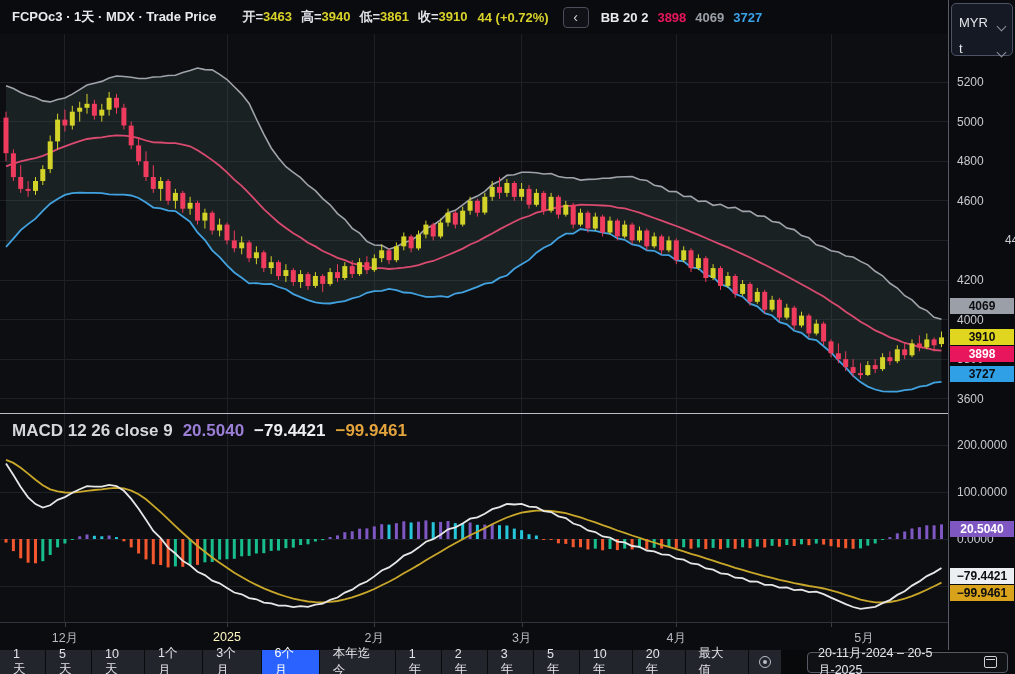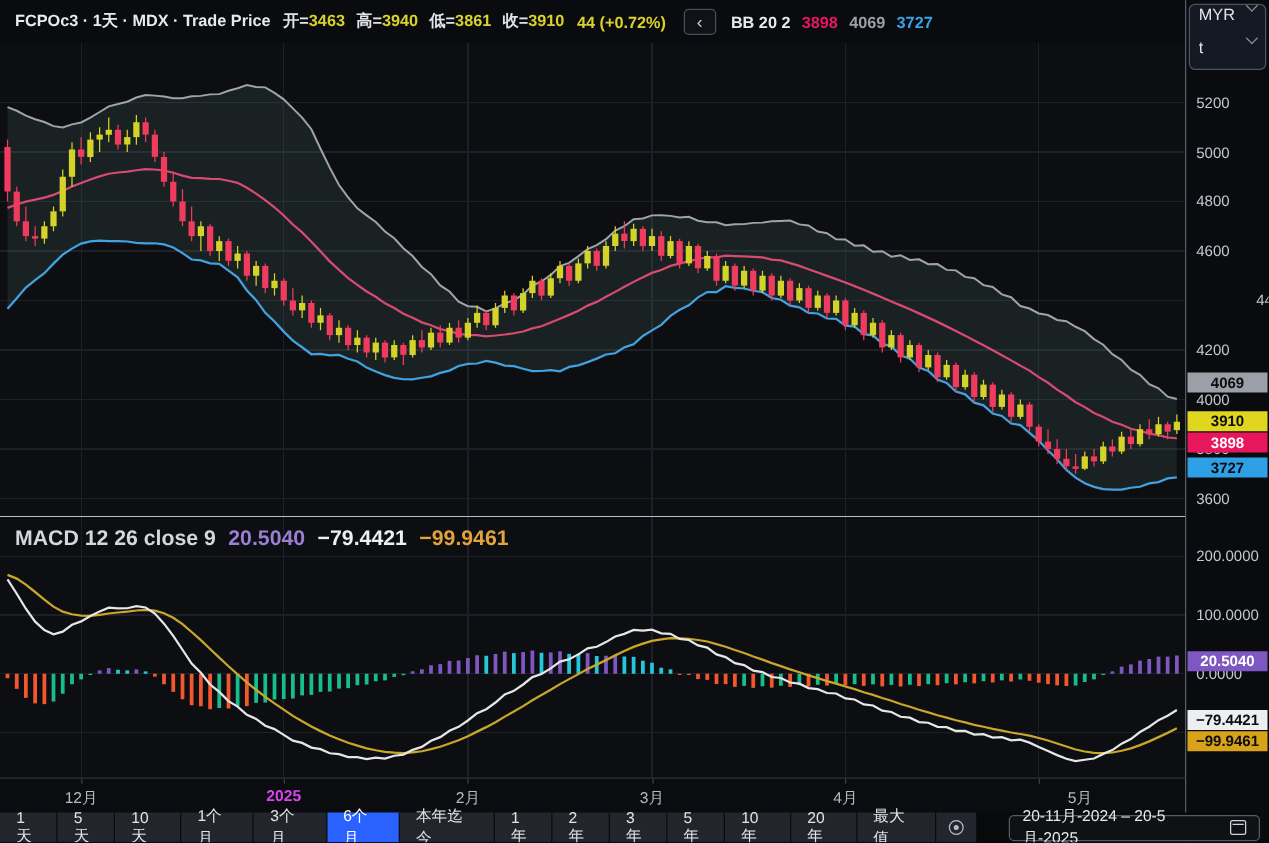--- a/index.html
+++ b/index.html
@@ -5,48 +5,48 @@
   html,body{margin:0;padding:0;background:#07080a;}
   *{box-sizing:border-box;}
   #app{position:relative;width:1015px;height:674px;background:#0b0c0f;overflow:hidden;
        font-family:"Liberation Sans","DejaVu Sans",sans-serif;color:#e8eaed;}
   
   #chart-wrap{position:absolute;left:0;top:0;width:948px;height:622px;background:#0d0e12;}
   #chart-wrap svg{display:block;}
   
   .topbar{position:absolute;left:0;top:0;width:948px;height:34px;background:#0a0b0e;
           display:flex;align-items:center;padding-left:12px;font-size:13px;z-index:6;white-space:nowrap;}
-  .topbar .title{color:#e8eaed;font-weight:700;margin-right:10px;}
+  .topbar .title{color:#e8eaed;font-weight:700;margin-right:26px;}
   .ohlc{display:flex;gap:9px;margin-right:10px;font-weight:700;}
   .ohlc .pair .k{color:#dfe2e8;}
   .ohlc .pair .v{color:#d9d22b;}
   .change{color:#d9d22b;font-weight:700;margin-right:14px;}
   .collapse-btn{width:26px;height:21px;border:1px solid #4a4e58;border-radius:4px;background:#101218;
           color:#cfd3da;display:flex;align-items:center;justify-content:center;font-size:14px;cursor:pointer;margin-right:12px;}
   .bb-legend{display:flex;gap:9px;font-weight:700;}
   .bb-legend .name{color:#e8eaed;}
   
   .macd-legend{position:absolute;left:12px;top:421px;font-size:17px;font-weight:700;display:flex;gap:10px;z-index:6;white-space:nowrap;}
   .macd-legend .name{color:#d5d7dc;}
   
   .price-axis{position:absolute;left:948px;top:0;width:67px;height:622px;background:#0a0b0e;
               border-left:1px solid #565b66;font-size:12px;color:#c7cad1;z-index:4;}
   .axis-label{position:absolute;left:8px;height:14px;line-height:14px;}
   .axis-badge{position:absolute;left:1px;width:64px;height:16px;line-height:16px;text-align:center;
               font-weight:700;font-size:12px;z-index:3;}
   .cur-box{position:absolute;left:2px;top:3px;width:62px;height:53px;border:1px solid #4c5366;border-radius:5px;
            background:#151924;z-index:5;}
-  .cur-row{height:26px;display:flex;align-items:flex-start;justify-content:space-between;padding:0 7px;color:#e4e6ea;font-size:13px;cursor:pointer;}
+  .cur-row{height:26px;display:flex;align-items:flex-end;justify-content:space-between;padding:0 7px;color:#e4e6ea;font-size:13px;cursor:pointer;}
   .chev{width:7px;height:7px;border-right:1.5px solid #8b909b;border-bottom:1.5px solid #8b909b;
         transform:rotate(45deg);margin-top:-3px;}
   
   .time-axis{position:absolute;left:0;top:622px;width:948px;height:28px;background:#0b0c0f;
              border-top:1px solid #31343d;font-size:12.5px;color:#b7bac2;z-index:4;}
   .month{position:absolute;top:7px;transform:translateX(-50%);}
-  .month.year{color:#d946ef;font-weight:700;}
+  .month.year{color:#fef9c3;font-weight:400;}
   .tick{position:absolute;top:0;width:1px;height:4px;background:#3a3e46;}
   
   .toolbar{position:absolute;left:0;top:650px;width:1008px;height:24px;background:#08090b;
            display:flex;align-items:center;font-size:12.5px;z-index:5;}
   .tb-btn{height:24px;padding:0 13px;background:#22252c;color:#e2e4e9;display:flex;align-items:center;
           border-right:1px solid #0a0b0d;cursor:pointer;}
   .tb-btn.active{background:#2962ff;color:#fff;}
   .gear-btn{height:24px;width:32px;background:#22252c;display:flex;align-items:center;justify-content:center;cursor:pointer;}
   .ring{width:12px;height:12px;border:1.6px solid #b9bdc6;border-radius:50%;display:flex;align-items:center;justify-content:center;}
   .ring::after{content:"";width:4px;height:4px;background:#b9bdc6;border-radius:50%;}

